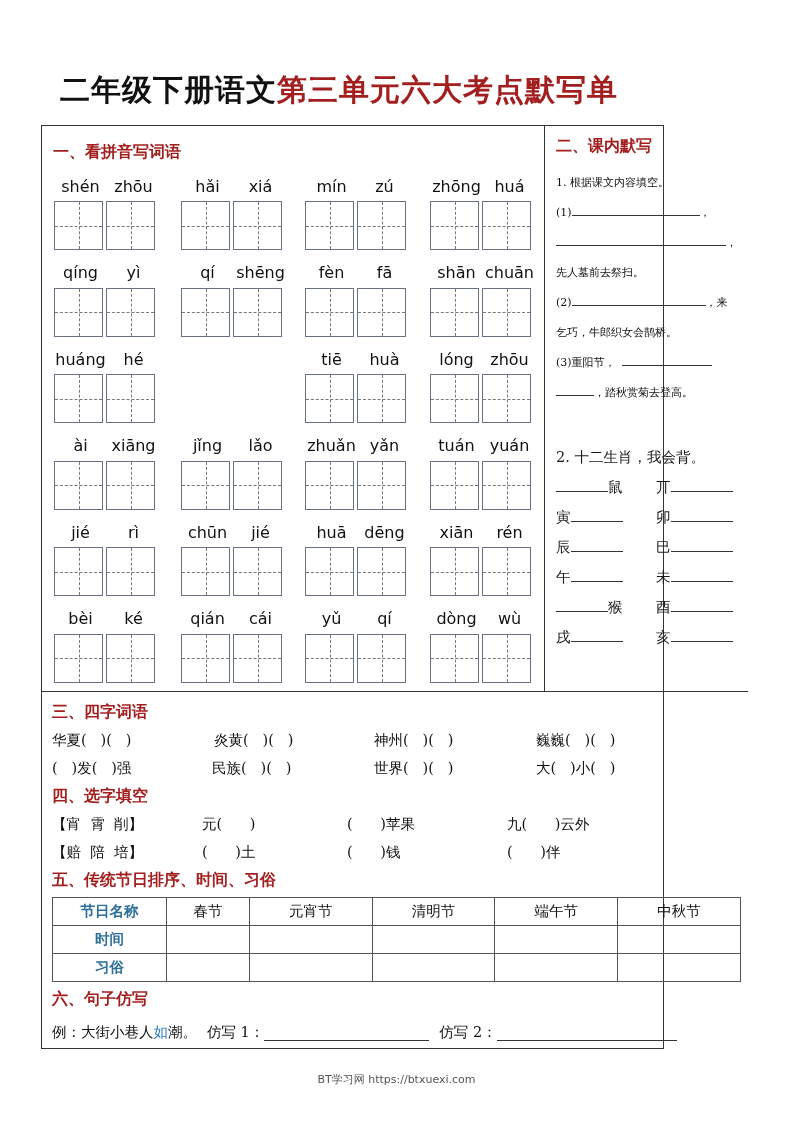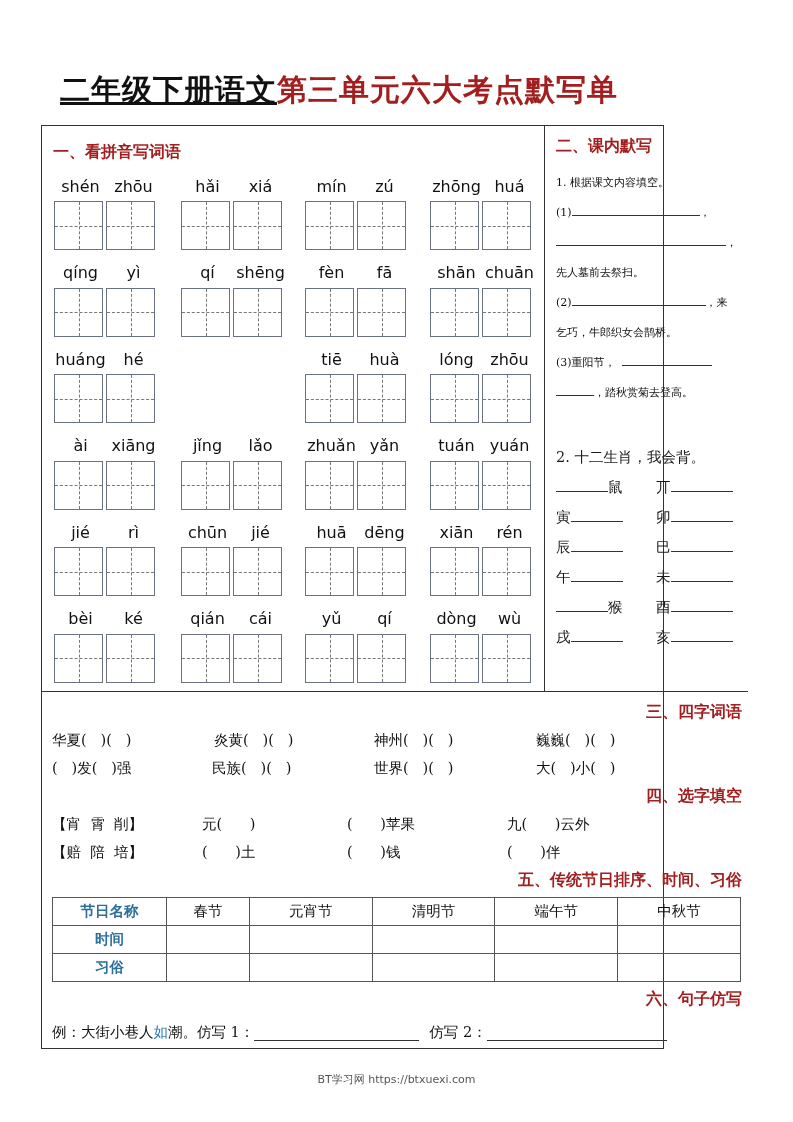--- a/index.html
+++ b/index.html
@@ -1,20 +1,20 @@
 <!DOCTYPE html>
 <html><head>
 <meta charset="utf-8">
 <style>
   * { box-sizing: border-box; margin: 0; padding: 0; }
   html, body { width: 793px; height: 1122px; background: #ffffff; }
   body { position: relative; font-family: "DejaVu Serif", "Liberation Serif", serif; color: #1a1a1a; overflow: hidden; }
 
   .title { position: absolute; left: 60px; top: 70px; font-size: 30px; font-weight: bold; letter-spacing: 1px; white-space: nowrap; line-height: 40px; }
-  .title .black { color: #111111; text-decoration: underline; }
+  .title .black { color: #111111; }
   .title .red { color: #a31f1f; }
 
   .frame { position: absolute; left: 41px; top: 125px; width: 623px; height: 924px; border: 1.5px solid #333; }
   .top-area { position: absolute; left: 0; top: 0; width: 706px; height: 566px; border-bottom: 1.5px solid #333; }
   .left-pane { position: absolute; left: 0; top: 0; width: 503px; height: 565px; border-right: 1.5px solid #333; }
   .right-pane { position: absolute; left: 504px; top: 0; width: 202px; height: 565px; }
 
   .sec-title { color: #a31f1f; font-weight: bold; font-size: 16px; line-height: 20px; }
 
   .left-pane .sec-title { position: absolute; left: 11px; top: 16px; }
@@ -34,21 +34,21 @@
   .blank { display: inline-block; border-bottom: 1px solid #333; height: 18px; vertical-align: baseline; }
 
   .zodiac { position: absolute; left: 10px; top: 316px; width: 190px; font-size: 14.5px; }
   .zodiac .zh { height: 30px; line-height: 30px; }
   .zrow { display: flex; height: 30px; line-height: 30px; }
   .zcell { width: 100px; white-space: nowrap; display: flex; align-items: center; }
   .zcell.r { width: 90px; }
   .zcell .blank { height: 14px; margin-top: -4px; }
 
   .bottom { position: absolute; left: 10px; top: 572px; width: 690px; font-size: 14.5px; color: #111; }
-  .bt { height: 28px; line-height: 28px; text-align: right; }
+  .bt { height: 28px; line-height: 28px; }
   .brow { display: flex; height: 28px; line-height: 28px; white-space: pre; }
   .brow span.c { display: inline-block; }
 
   table.fest { border-collapse: collapse; width: 689px; margin-top: 3px; font-size: 14.5px; }
   table.fest td { border: 1px solid #555; height: 28px; text-align: center; }
   table.fest td.hd { color: #2c6f9a; font-weight: bold; width: 114px; }
 
   .imitate { display: flex; height: 30px; line-height: 30px; margin-top: 4px; align-items: center; white-space: pre; }
   .imitate .hl { color: #2c7ab8; }
 
@@ -469,19 +469,19 @@
             <td></td>
             <td></td>
             <td></td>
       </tr>
     </tbody>
       </table>
 
     <div class="bt sec-title" style="margin-top:3px">六、句子仿写</div>
     <div class="imitate">
       <span>例：大街小巷人</span><span class="hl">如</span><span>潮。</span>
-      <span style="">仿写 1：</span><span class="blank" style="width:165px"></span>
+      <span style="margin-left:10px">仿写 1：</span><span class="blank" style="width:165px"></span>
       <span style="margin-left:10px">仿写 2：</span><span class="blank" style="width:180px"></span>
     </div>
   </div>
 </div>
 
 <div class="footer">BT学习网 https://btxuexi.com</div>
 
 </body></html>

